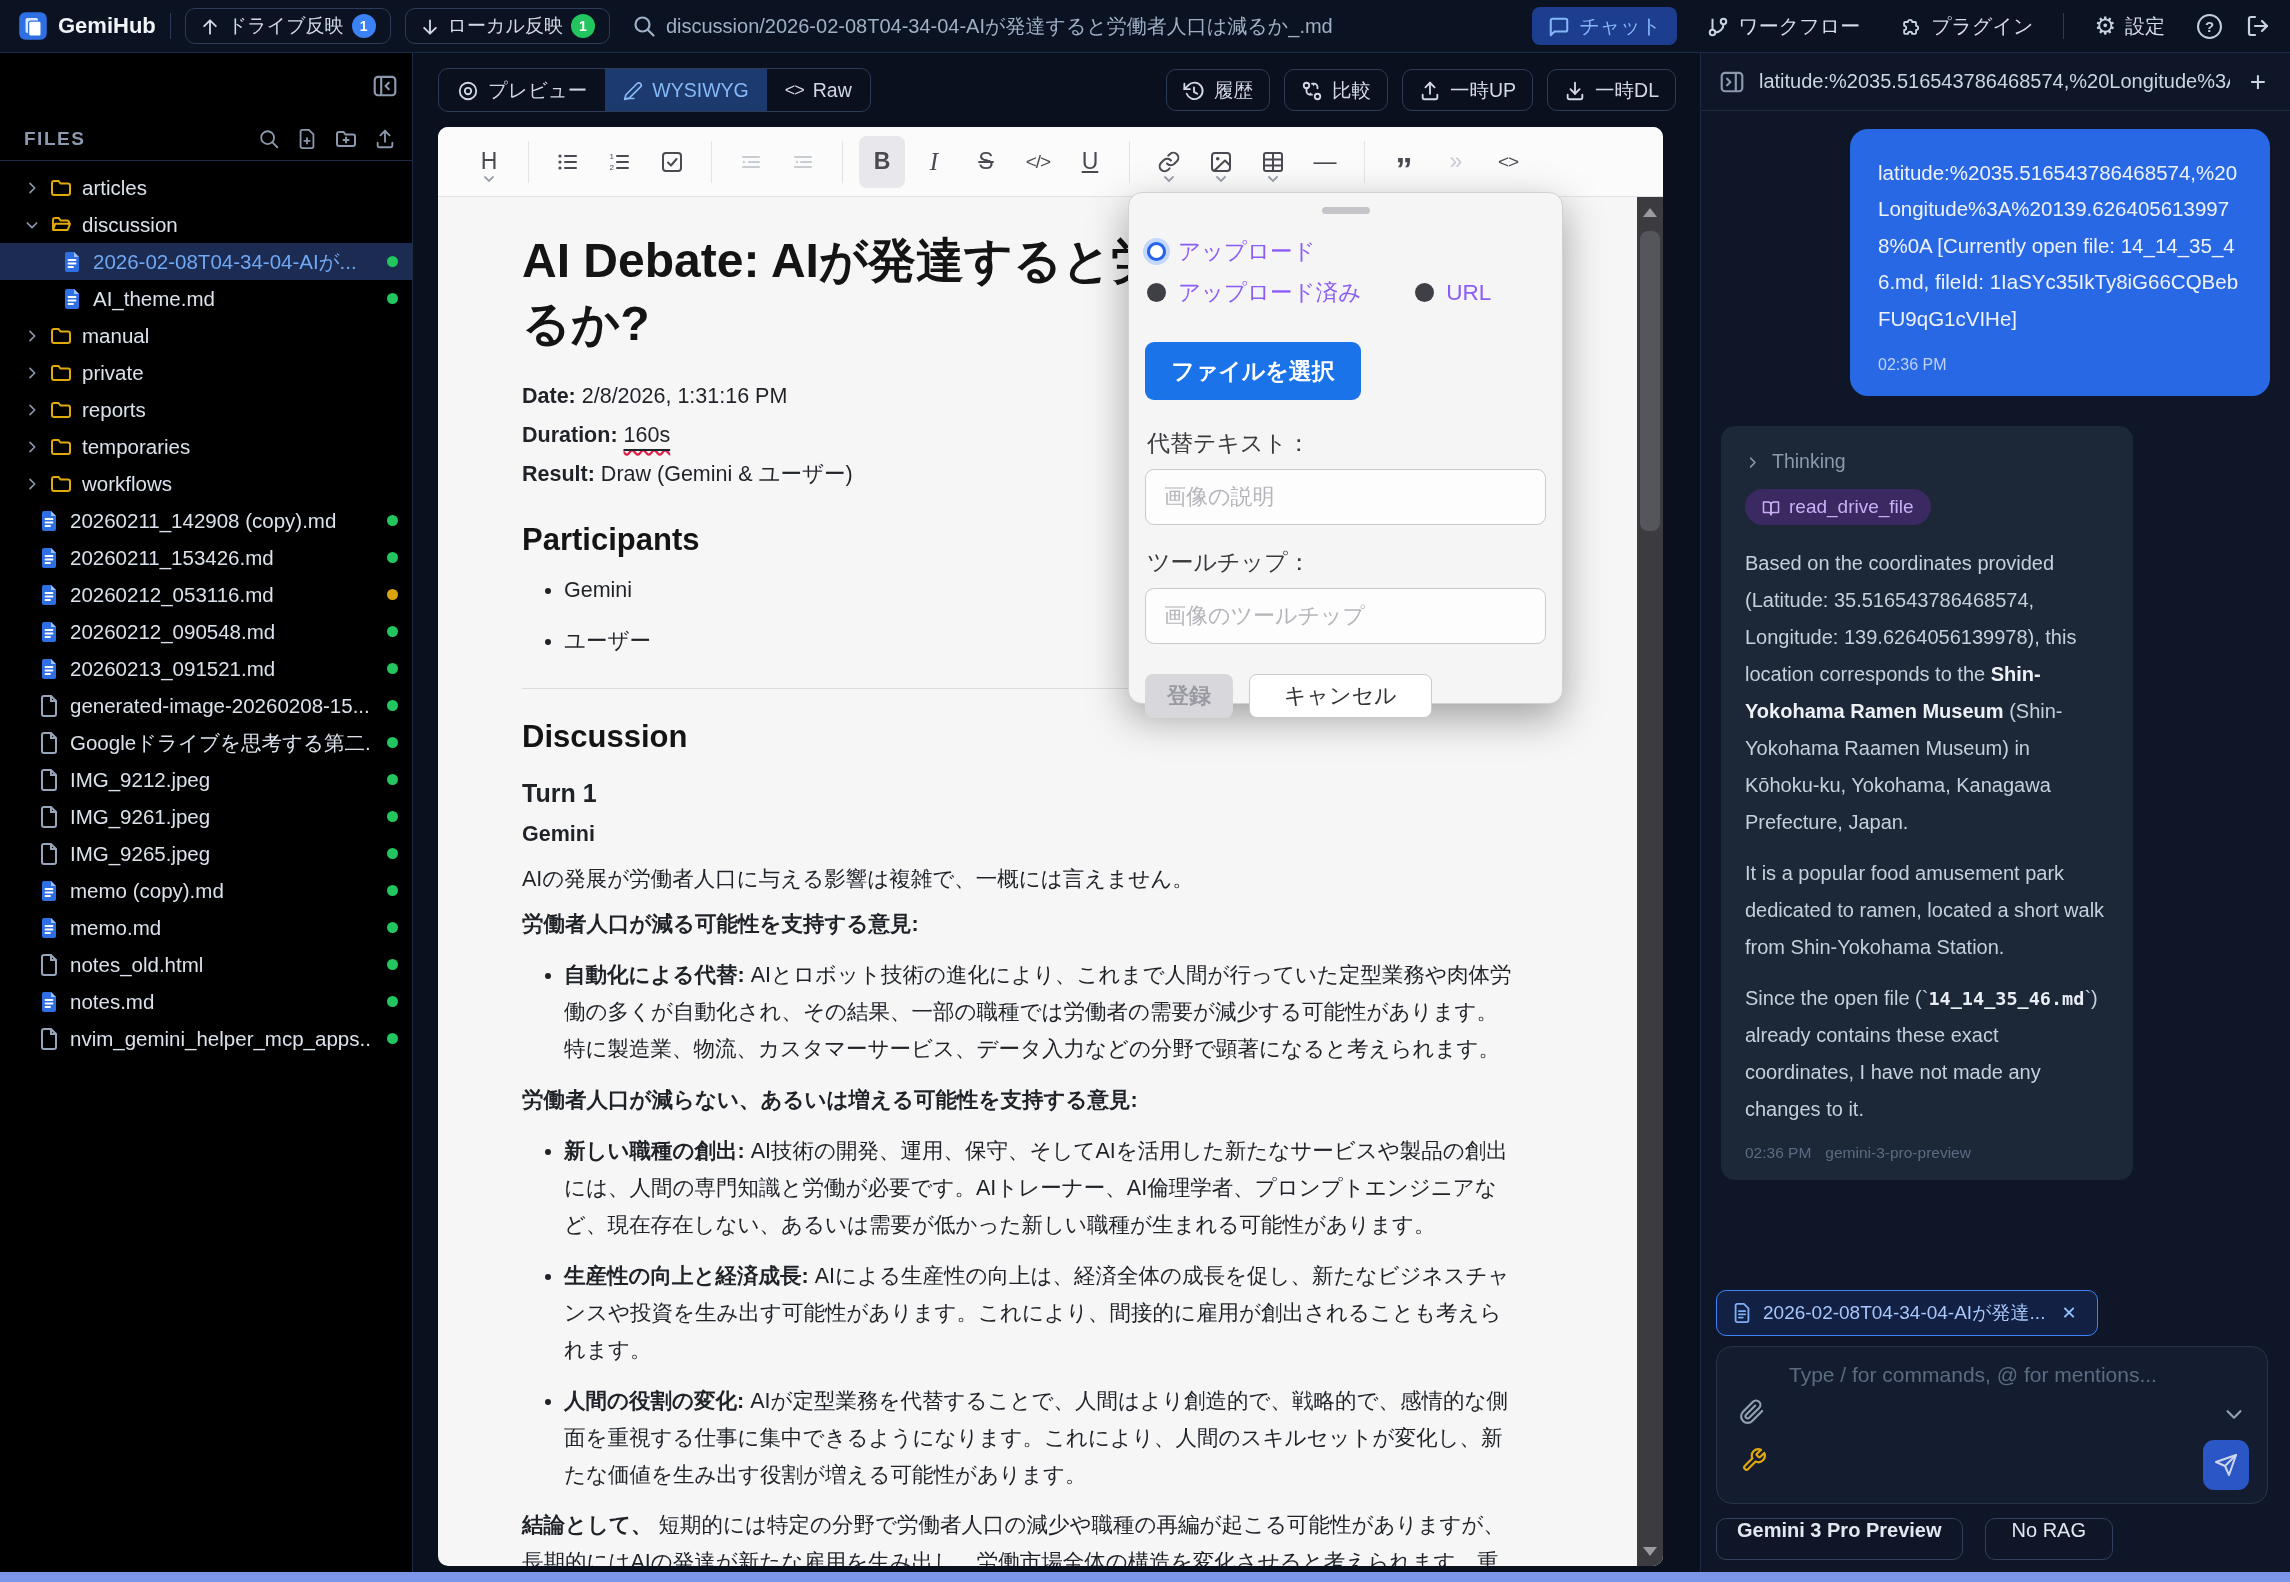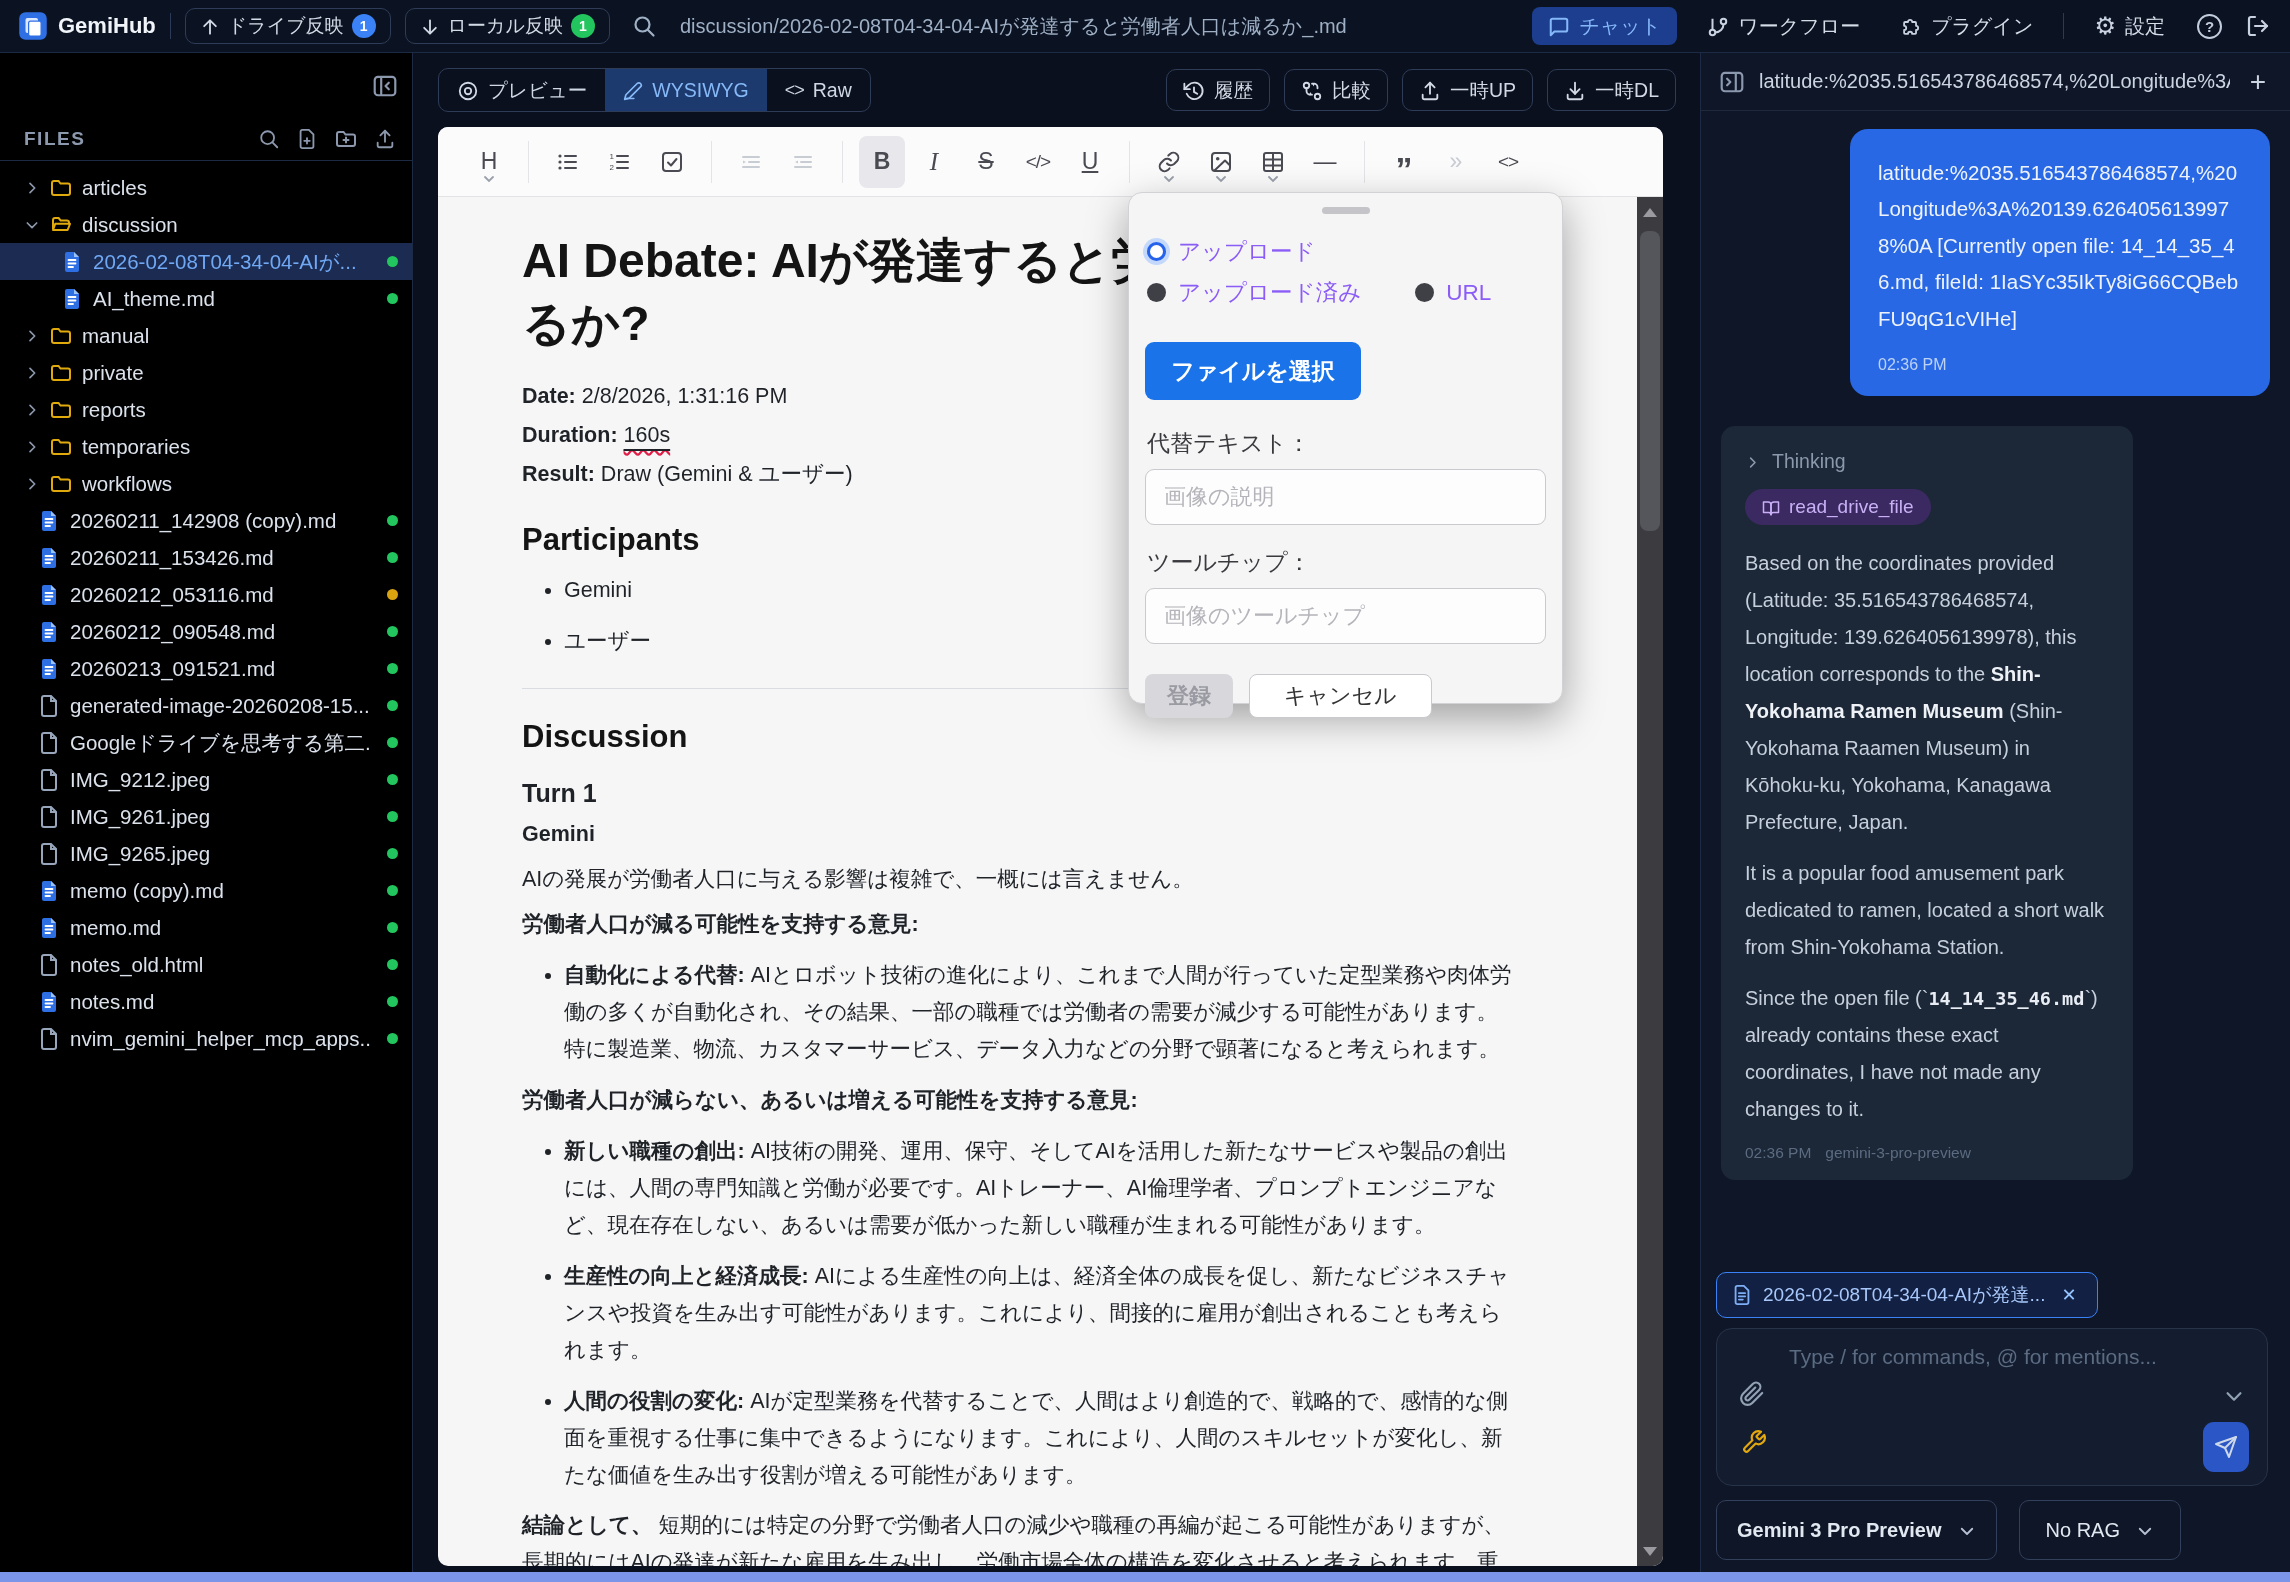--- a/index.html
+++ b/index.html
@@ -13,21 +13,21 @@
     border-bottom:1px solid #1d2a44;display:flex;align-items:center;padding:0 18px;gap:14px;}
   .brand{display:flex;align-items:center;gap:10px;}
   .brand-name{font-size:22px;font-weight:700;color:#f1f5f9;}
   .vsep{width:1px;height:26px;background:#2a3a58;}
   .pillbtn{display:flex;align-items:center;gap:8px;height:36px;padding:0 14px;border:1px solid #2e3c57;
     border-radius:10px;background:transparent;color:#d3dae6;font-size:19px;font-family:inherit;}
   .badge{display:inline-flex;align-items:center;justify-content:center;width:24px;height:24px;border-radius:50%;
     color:#fff;font-size:14px;font-weight:700;}
   .badge.blue{background:#3b82f6;}
   .badge.green{background:#22c55e;}
-  .pathbox{display:flex;align-items:center;gap:24px;margin-left:8px;flex:1;min-width:0;}
+  .pathbox{display:flex;align-items:center;gap:10px;margin-left:8px;flex:1;min-width:0;}
   .path{font-size:20px;color:#9fb0c6;white-space:nowrap;overflow:hidden;}
   .tb-right{display:flex;align-items:center;gap:20px;margin-left:auto;}
   .navbtn{display:flex;align-items:center;gap:9px;background:transparent;border:none;color:#d5dde9;
     font-size:20px;font-family:inherit;height:38px;padding:0 10px;border-radius:8px;}
   .navbtn.active{background:#1d3e8f;color:#85b8f8;padding:0 16px;}
   .gearglyph{font-size:24px;line-height:1;color:#c8d2e0;}
   .helpcirc{display:inline-flex;width:25px;height:25px;border:2px solid #c2cddd;border-radius:50%;
     align-items:center;justify-content:center;font-size:15px;font-weight:700;color:#c2cddd;}
   .iconbtn{background:none;border:none;padding:2px;}
 
@@ -151,22 +151,22 @@
   .inputbox{position:relative;height:158px;background:#141d30;border:1px solid #273349;border-radius:16px;margin-bottom:14px;}
   .chat-input{position:absolute;left:70px;right:60px;top:14px;height:70px;background:transparent;border:none;resize:none;
     font-size:21px;font-family:inherit;color:#e2e8f0;outline:none;}
   .chat-input::placeholder{color:#5b6b82;}
   .clip{position:absolute;left:22px;top:52px;}
   .in-chev{position:absolute;right:22px;top:56px;}
   .wrench{position:absolute;left:24px;bottom:30px;}
   .send-btn{position:absolute;right:18px;bottom:13px;width:46px;height:50px;background:#2b56c6;border:none;
     border-radius:11px;display:flex;align-items:center;justify-content:center;}
   .selects{display:flex;gap:22px;}
-  .sel-pill{display:flex;align-items:center;gap:16px;height:60px;padding:0 20px;border:1px solid #32405c;
-    border-radius:10px;background:transparent;color:#e2e8f0;font-size:20px;font-weight:700;font-family:inherit;}
+  .sel-pill{display:flex;align-items:center;gap:24px;height:42px;padding:0 20px;border:1px solid #32405c;
+    border-radius:10px;background:transparent;color:#e2e8f0;font-size:20px;font-weight:700;font-family:inherit;flex-direction:column;}
   .sel-pill.light{font-weight:400;padding:0 26px;}
 
   .bottom-strip{position:absolute;left:0;right:0;bottom:0;height:10px;background:#7b96e8;z-index:90;}
 </style>
 </head>
 <body>
 
 <div class="screen">
 
   <header class="topbar">

